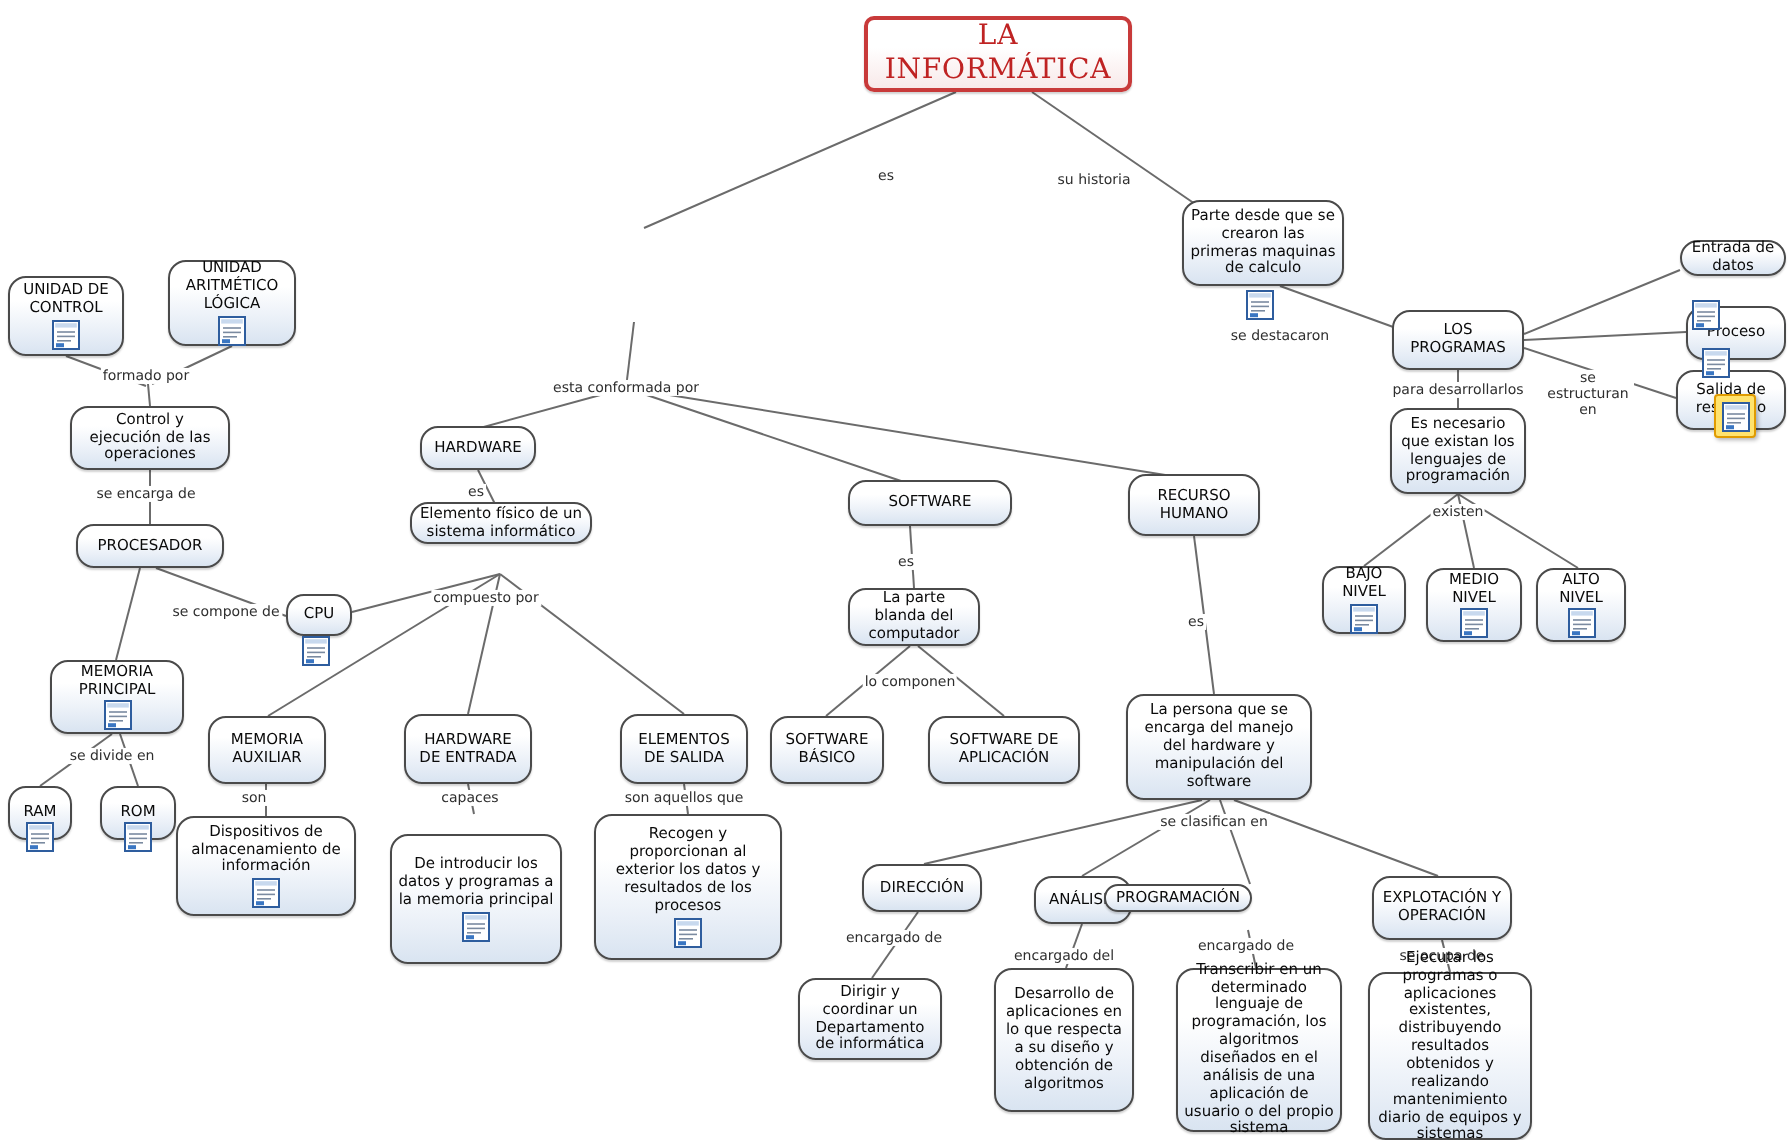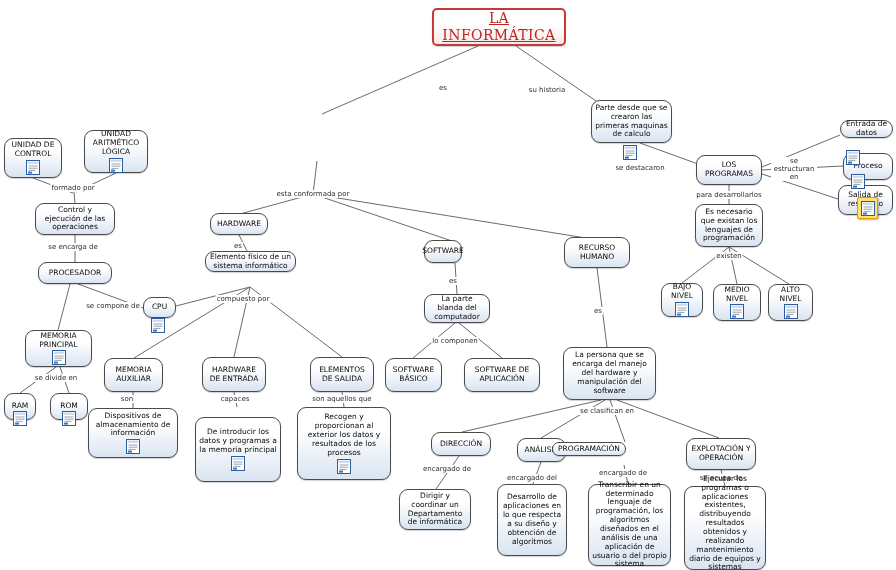--- a/index.html
+++ b/index.html
@@ -12,28 +12,27 @@
     position:absolute; display:flex; flex-direction:column; align-items:center; justify-content:center; gap:1px;
     border:1px solid #4a4a4a; border-radius:9px;
     background:linear-gradient(180deg,#ffffff 30%, #e9eff7 72%, #d9e4f1 100%);
     box-shadow:0 1px 1px rgba(0,0,0,0.18);
     font-size:7.5px; line-height:1.18; text-align:center; color:#0a0a0a; padding:2px 3px;
   }
   .title-node {
     border:2px solid #c83a3a; border-radius:5px; color:#bf2323;
     font-family:"DejaVu Serif", serif; font-size:14px; letter-spacing:0.4px;
     background:linear-gradient(180deg,#ffffff 40%, #f8e9e9 100%);
-    text-decoration:underline;
   }
   .elabel {
     position:absolute; transform:translate(-50%,-50%);
     font-size:7px; line-height:1.15; color:#2e2e2e; background:#ffffff;
     text-align:center; padding:0 1px; white-space:nowrap; z-index:3;
   }
-  .elabel.wrap { white-space:normal; width:46px; }
+  .elabel.wrap { white-space:normal; width:46px;margin-top:28px; }
   .node, .icon-abs, .hl { z-index:4; }
   .res-icon { display:block; width:14px; height:15px; flex:0 0 auto; }
   .icon-abs { position:absolute; }
   .hl {
     position:absolute; width:21px; height:22px; background:#ffe36e;
     border:1px solid #e09b00; border-radius:2px;
     display:flex; align-items:center; justify-content:center;
     box-shadow:1px 1px 2px rgba(0,0,0,0.3);
   }
 </style>
@@ -248,21 +247,21 @@
       </svg>
   </div>
 
   <div class="node" style="left:297px;top:407px;width:94px;height:73px">
     <span>Recogen y proporcionan al exterior los datos y resultados de los procesos</span>
     <svg class="res-icon">
         <use href="#doc-icon"></use>
       </svg>
   </div>
 
-  <div class="node" style="left:424px;top:240px;width:38px;height:23px">
+  <div class="node" style="left:424px;top:240px;width:82px;height:23px">
     <span>SOFTWARE</span>
   </div>
 
   <div class="node" style="left:424px;top:294px;width:66px;height:29px">
     <span>La parte blanda del computador</span>
   </div>
 
   <div class="node" style="left:385px;top:358px;width:57px;height:34px">
     <span>SOFTWARE BÁSICO</span>
   </div>

